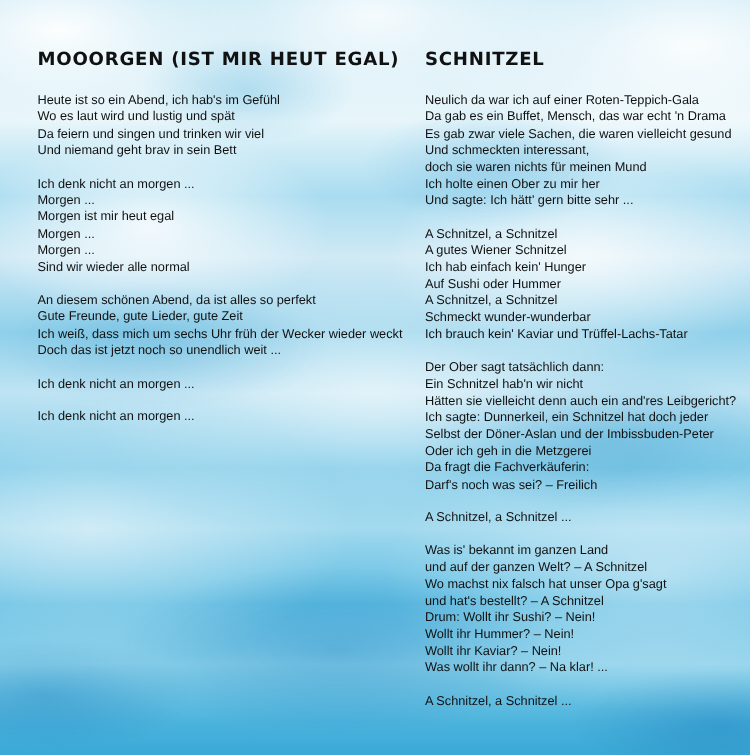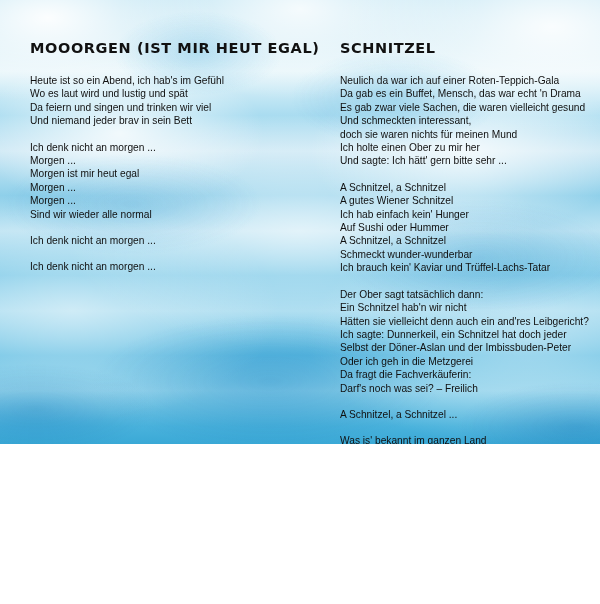--- a/index.html
+++ b/index.html
@@ -9,21 +9,21 @@
   body {
     width: 600px;
     height: 604px;
     font-family: "Liberation Sans", sans-serif;
     background: #ffffff;
     overflow: hidden;
   }
   .page {
     position: relative;
     width: 600px;
-    height: 444px;
+    height: 604px;
     overflow: hidden;
     background: #dff1f8;
   }
   
   .bg {
     position: absolute;
     inset: 0;
     background:
       radial-gradient(ellipse 240px 120px at 8% 4%, rgba(255,255,255,0.95) 0%, rgba(255,255,255,0) 70%),
       radial-gradient(ellipse 300px 150px at 92% 6%, rgba(255,255,255,0.9) 0%, rgba(255,255,255,0) 72%),
@@ -101,27 +101,31 @@
   <div class="bg"></div>
   <div class="bg-splotches"></div>
 
   <div class="content">
 
     <div class="column col-left">
       <h2 class="song-title">MOOORGEN (IST MIR HEUT EGAL)</h2>
       <p class="verse">Heute ist so ein Abend, ich hab's im Gefühl
 Wo es laut wird und lustig und spät
 Da feiern und singen und trinken wir viel
-Und niemand jeder brav in sein Bett</p>
+Und niemand geht brav in sein Bett</p>
       <p class="verse">Ich denk nicht an morgen ...
 Morgen ...
 Morgen ist mir heut egal
 Morgen ...
 Morgen ...
 Sind wir wieder alle normal</p>
+      <p class="verse">An diesem schönen Abend, da ist alles so perfekt
+Gute Freunde, gute Lieder, gute Zeit
+Ich weiß, dass mich um sechs Uhr früh der Wecker wieder weckt
+Doch das ist jetzt noch so unendlich weit ...</p>
       <p class="verse">Ich denk nicht an morgen ...</p>
       <p class="verse">Ich denk nicht an morgen ...</p>
     </div>
 
     <div class="column col-right">
       <h2 class="song-title">SCHNITZEL</h2>
       <p class="verse">Neulich da war ich auf einer Roten-Teppich-Gala
 Da gab es ein Buffet, Mensch, das war echt 'n Drama
 Es gab zwar viele Sachen, die waren vielleicht gesund
 Und schmeckten interessant,

